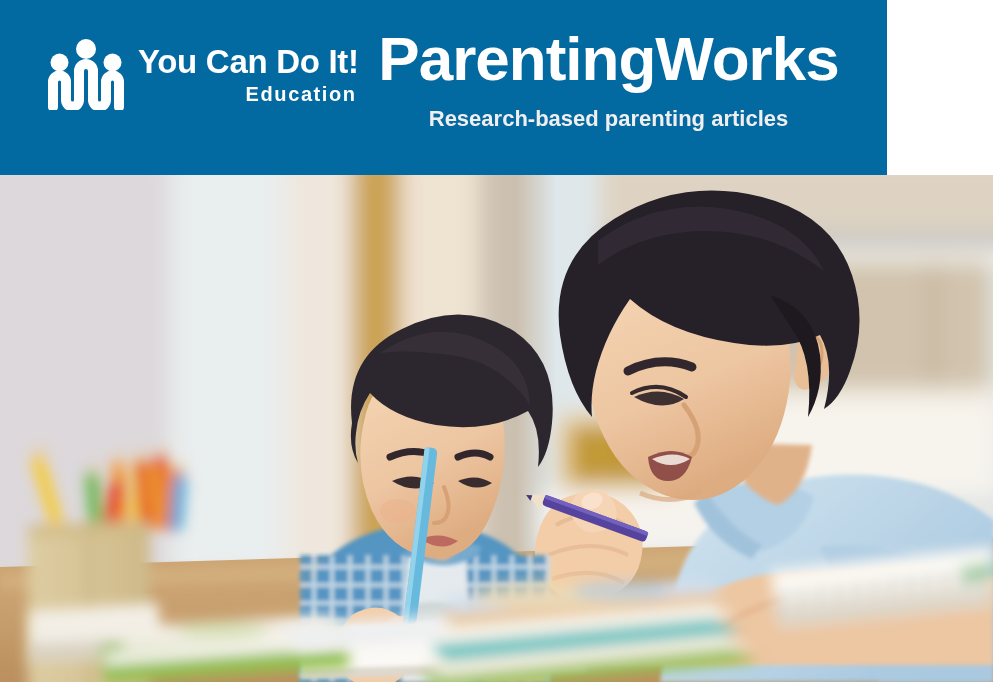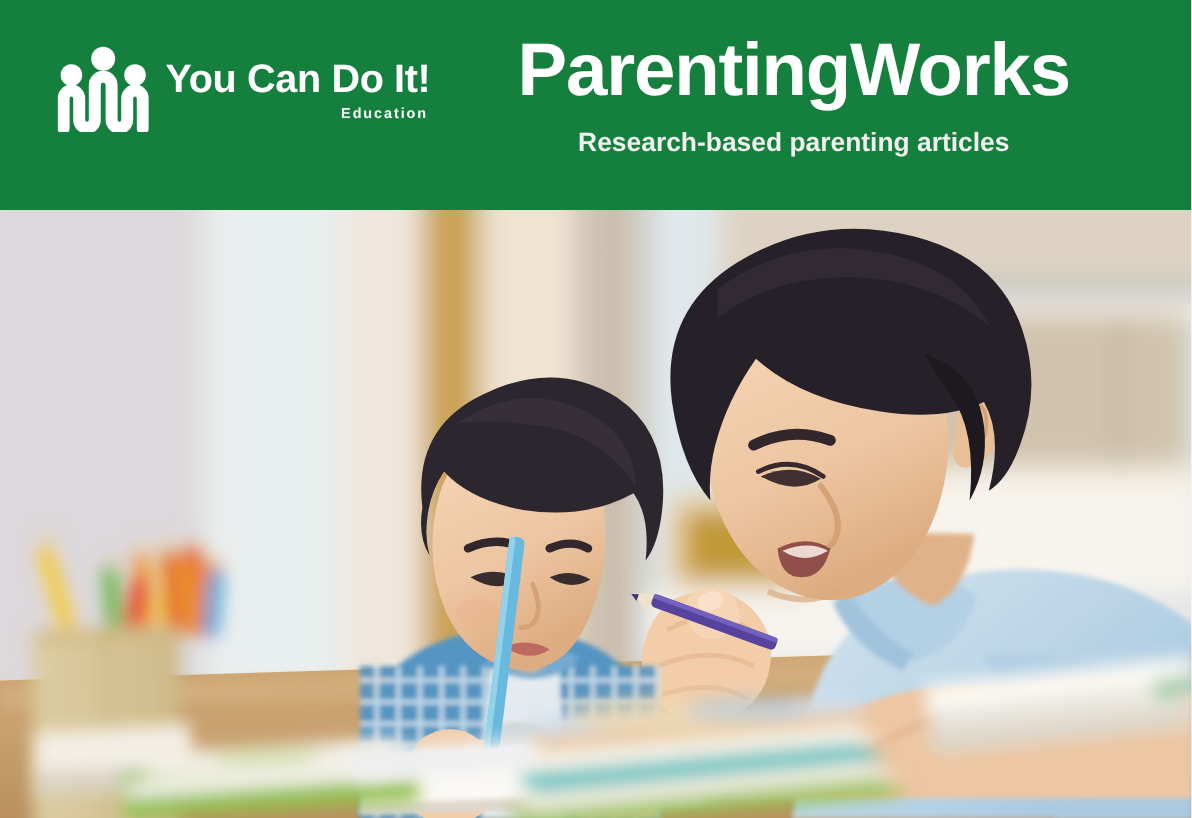--- a/index.html
+++ b/index.html
@@ -17,23 +17,23 @@
     height: 682px;
     overflow: hidden;
     background: #ffffff;
   }
 
   
   .header-banner {
     position: absolute;
     left: 0;
     top: 0;
-    width: 993px;
+    width: 887px;
     height: 175px;
-    background: #15803d;
+    background: #0369a1;
     overflow: hidden;
   }
 
   .brand-lockup {
     position: absolute;
     left: 48px;
     top: 38px;
     display: flex;
     align-items: center;
     gap: 14px;
@@ -56,21 +56,21 @@
   .brand-name {
     color: #ffffff;
     font-size: 33px;
     font-weight: 700;
     letter-spacing: -0.3px;
     white-space: nowrap;
   }
 
   .brand-sub {
     color: #ffffff;
-    font-size: 12px;
+    font-size: 20px;
     font-weight: 700;
     letter-spacing: 1.6px;
     margin-top: 6px;
     margin-right: 2px;
     white-space: nowrap;
   }
 
   .masthead {
     position: absolute;
     left: 330px;

